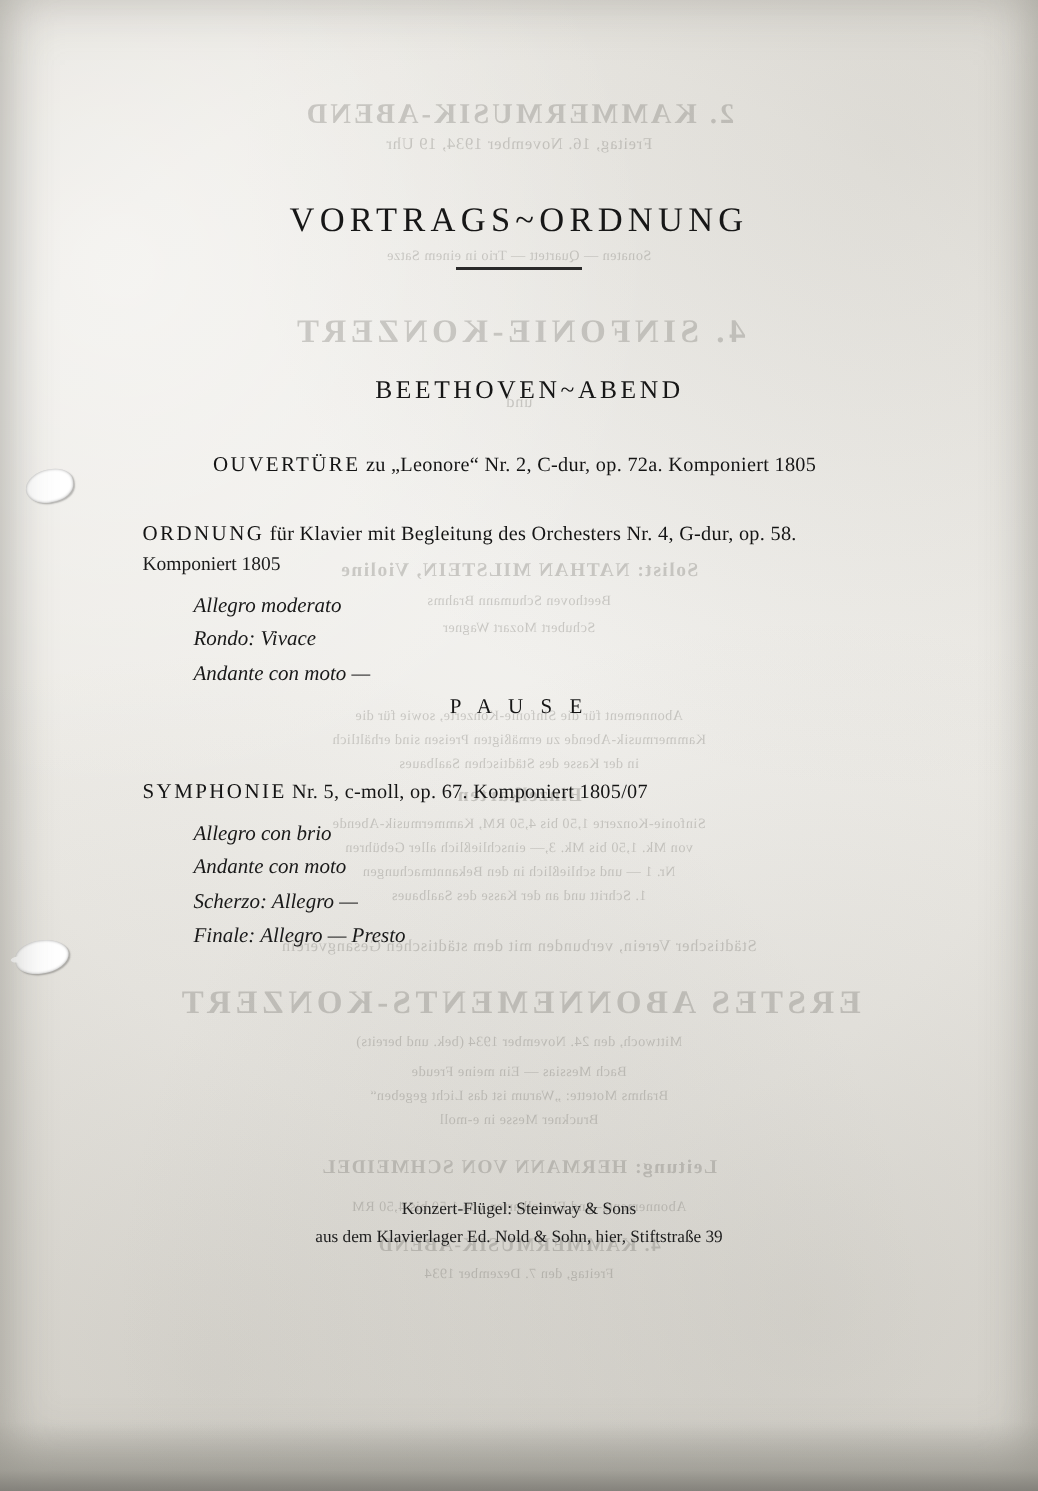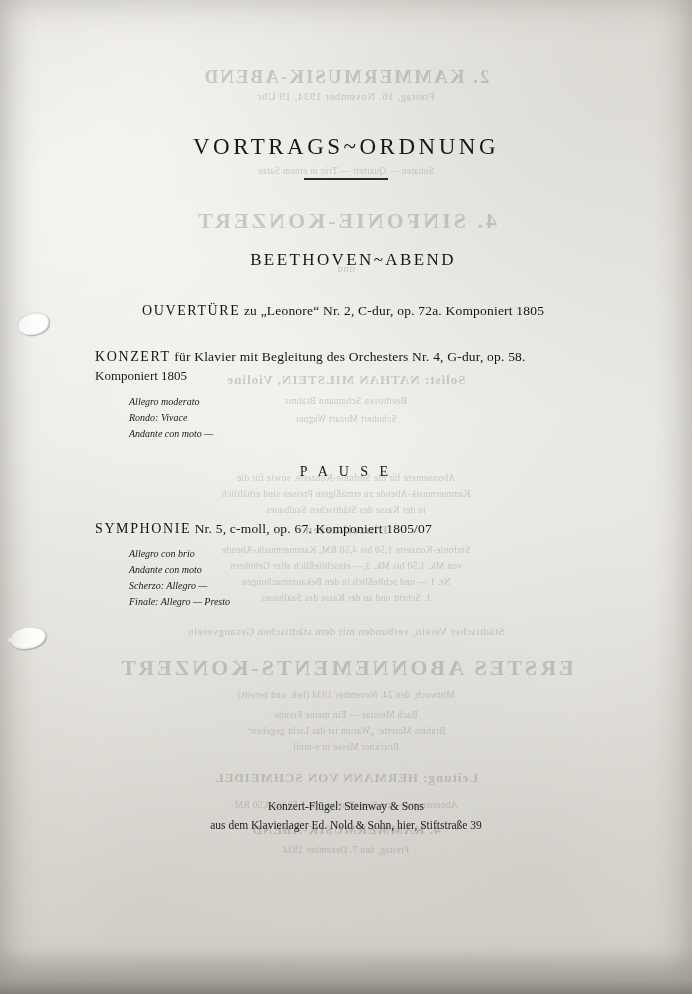--- a/index.html
+++ b/index.html
@@ -113,21 +113,21 @@
   }
   .work-line .caps {
     letter-spacing: 1.6px;
     font-size: 14px;
   }
   .work-cont {
     font-size: 13px;
   }
   .movement {
     margin-left: 34px;
-    font-size: 10px;
+    font-size: 14px;
     font-style: italic;
     line-height: 1.62;
     color: #191919;
   }
 
   .pause {
     position: absolute;
     top: 464px;
     left: 0; right: 0;
     text-align: center;
@@ -233,21 +233,21 @@
 
     <div class="block" style="top:300px;margin-left:47px;">
       <div class="work-line">
         <span class="caps">OUVERTÜRE</span>
         <span>zu „Leonore“ Nr. 2, C-dur, op. 72a.  Komponiert 1805</span>
       </div>
     </div>
 
     <div class="block" style="top:346px;">
       <div class="work-line">
-        <span class="caps">KONZERT</span>
+        <span class="caps">ORDNUNG</span>
         <span>für Klavier mit Begleitung des Orchesters Nr. 4, G-dur, op. 58.</span>
       </div>
       <div class="work-cont">Komponiert 1805</div>
       <div style="height:10px;"></div>
       <div class="movement">Allegro moderato</div>
       <div class="movement">Rondo: Vivace</div>
       <div class="movement">Andante con moto —</div>
     </div>
 
     <div class="pause">P A U S E</div>

